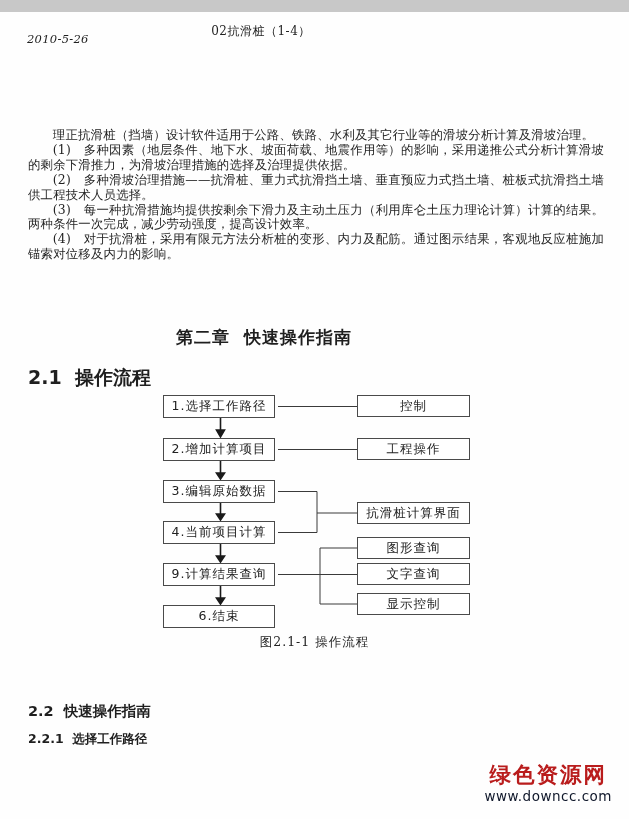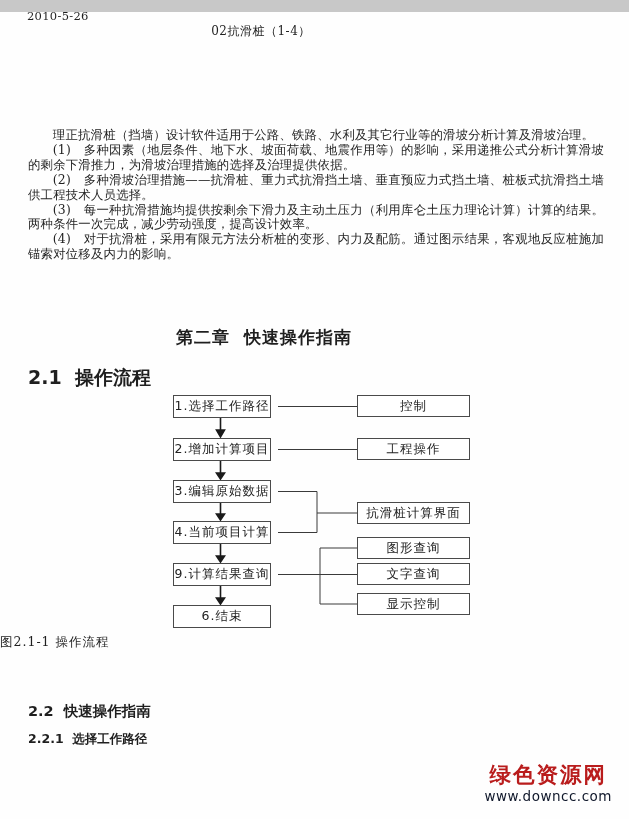--- a/index.html
+++ b/index.html
@@ -1,44 +1,44 @@
 <!DOCTYPE html>
 <html><head>
 <meta charset="utf-8">
 <style>
   html,body{margin:0;padding:0;background:#ffffff;}
   .page{position:relative;width:629px;height:819px;background:#fefefe;overflow:hidden;
         font-family:"DejaVu Serif","Liberation Serif",serif;color:#1f1f1f;}
   .topbar{position:absolute;left:0;top:0;width:629px;height:12px;background:#c8c8c8;}
-  .hdr-date{position:absolute;left:27px;top:9px;font-size:11.5px;letter-spacing:.3px;}
+  .hdr-date{position:absolute;left:27px;top:32px;font-size:11.5px;letter-spacing:.3px;font-style:italic;}
   .hdr-title{position:absolute;left:0;top:23px;width:522px;text-align:center;font-size:12px;letter-spacing:.5px;}
   .ch-title{position:absolute;left:0;width:528px;text-align:center;
             font-family:"DejaVu Sans","Liberation Sans",sans-serif;
             font-weight:bold;font-size:17px;letter-spacing:1px;white-space:pre;}
   .ch1{top:91px;}
   .ch2{top:326px;}
   .body-block{position:absolute;left:28px;top:128px;width:576px;}
   .body-block p{margin:0;font-size:12.4px;line-height:14.9px;text-align:justify;
                 text-indent:2em;white-space:pre-wrap;letter-spacing:.2px;}
   .sec-h{position:absolute;left:28px;font-family:"DejaVu Sans","Liberation Sans",sans-serif;
          font-weight:bold;white-space:pre;}
   .sec21{top:365px;font-size:19px;text-align:center;}
   .sec22{top:702px;font-size:14.5px;}
   .sec221{top:731px;font-size:12.5px;}
   .flow{position:absolute;left:0;top:390px;width:629px;height:265px;}
   .flow svg{position:absolute;left:0;top:0;}
   .fbox{position:absolute;box-sizing:border-box;border:1px solid #4a4a4a;background:#fff;
         display:flex;align-items:center;justify-content:center;
         font-family:"DejaVu Sans","Liberation Sans",sans-serif;
         font-size:12.5px;color:#222;letter-spacing:1px;white-space:nowrap;}
-  .lb{left:173px;width:98px;height:23px;}
+  .lb{left:163px;width:112px;height:23px;}
   .rb{left:357px;width:113px;height:22px;}
   .lb1{top:5px;} .lb2{top:48px;} .lb3{top:90px;} .lb4{top:131px;} .lb5{top:173px;} .lb6{top:215px;}
   .rb1{top:5px;} .rb2{top:48px;} .rb3{top:112px;} .rb4{top:147px;} .rb5{top:173px;} .rb6{top:203px;}
-  .flow-caption{position:absolute;left:0;top:244px;width:629px;text-align:left;
+  .flow-caption{position:absolute;left:0;top:244px;width:629px;text-align:center;
                 font-size:12.5px;letter-spacing:1px;}
   .watermark{position:absolute;right:17px;top:763px;text-align:center;
              font-family:"DejaVu Sans","Liberation Sans",sans-serif;line-height:1.1;}
   .wm-site{font-size:21.5px;font-weight:bold;letter-spacing:2px;}
   .wm-url{font-size:13.5px;margin-top:2px;letter-spacing:.5px;}
 </style>
 </head>
 <body>
 
 <div class="page">

